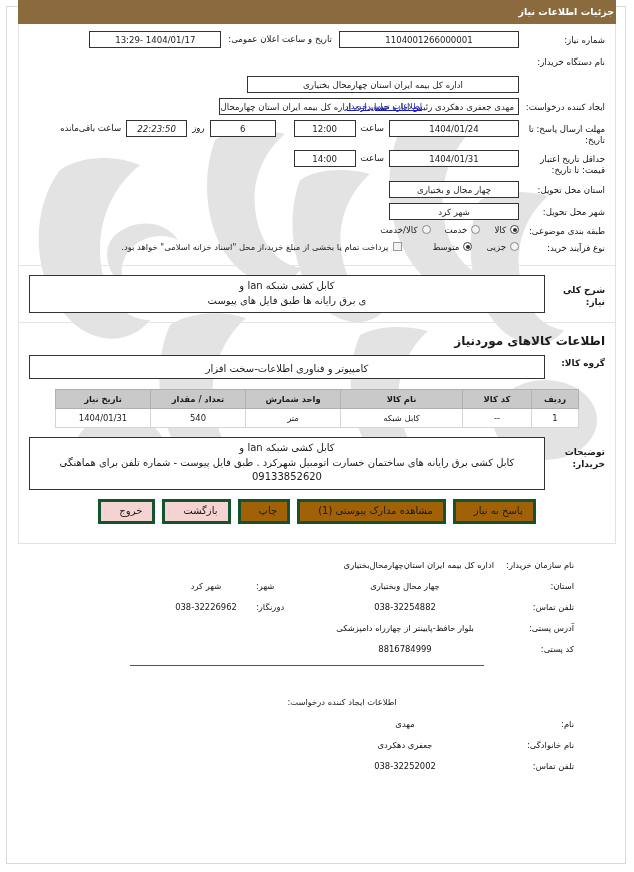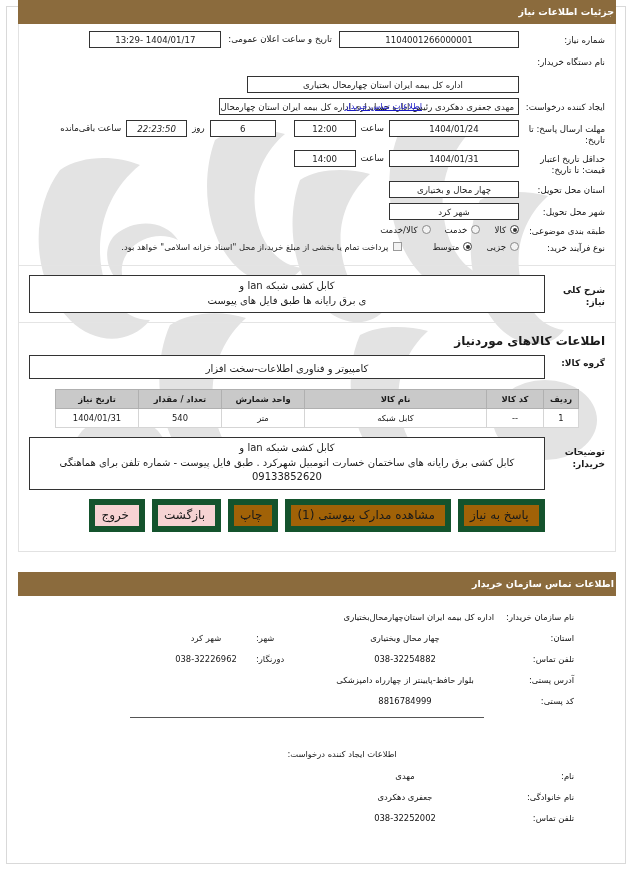--- a/index.html
+++ b/index.html
@@ -197,21 +197,21 @@
   table.items {
     width: 100%;
     border-collapse: collapse;
     font-size: 8.4px;
     background: #fff;
   }
   table.items th {
     background: #c9c9c9;
     border: 1px solid #b0b0b0;
     font-weight: bold;
-    padding: 4px 2px;
+    padding: 4px 8px;
     text-align: center;
     color: #1a1a1a;
     white-space: nowrap;
   }
   table.items td {
     border: 1px solid #d5d5d5;
     padding: 4px 2px;
     text-align: center;
     background: #fff;
     white-space: nowrap;
@@ -219,23 +219,23 @@
 
   
   .btn-row {
     display: flex;
     justify-content: center;
     gap: 7px;
     padding: 9px 0 10px 0;
     direction: rtl;
   }
   .btn {
-    border: 6px solid #14532d;
-    font-size: 12px;
-    padding: 3px 10px 4px 6px;
+    border: 3px solid #14532d;
+    font-size: 10px;
+    padding: 3px 10px 4px 18px;
     cursor: pointer;
     white-space: nowrap;
     font-family: "DejaVu Sans", "Liberation Sans", sans-serif;
     color: #1a1a1a;
     line-height: 1.2;
   }
   .btn.green { background: #a16207; }
   .btn.pink  { background: #f6d3d3; }
 
   
@@ -451,25 +451,20 @@
         <button class="btn green">پاسخ به نیاز</button>
         <button class="btn green">مشاهده مدارک پیوستی (1)</button>
         <button class="btn green">چاپ</button>
         <button class="btn pink">بازگشت</button>
         <button class="btn pink">خروج</button>
       </div>
     </div>
   </div>
   </div>
 
-  <div style="padding: 20px 18px 0 18px;">
-    <div class="bar">
-      <span>اطلاعات تماس سازمان خریدار</span>
-    </div>
-  </div>
 
   <div class="contact-sec">
     <div class="contact-body">
 
       <div class="crow">
         <div class="clabel">نام سازمان  خریدار:</div>
         <div class="cvalue wide">اداره کل بیمه ایران استان‌چهارمحال‌بختیاری</div>
       </div>
 
       <div class="crow">

